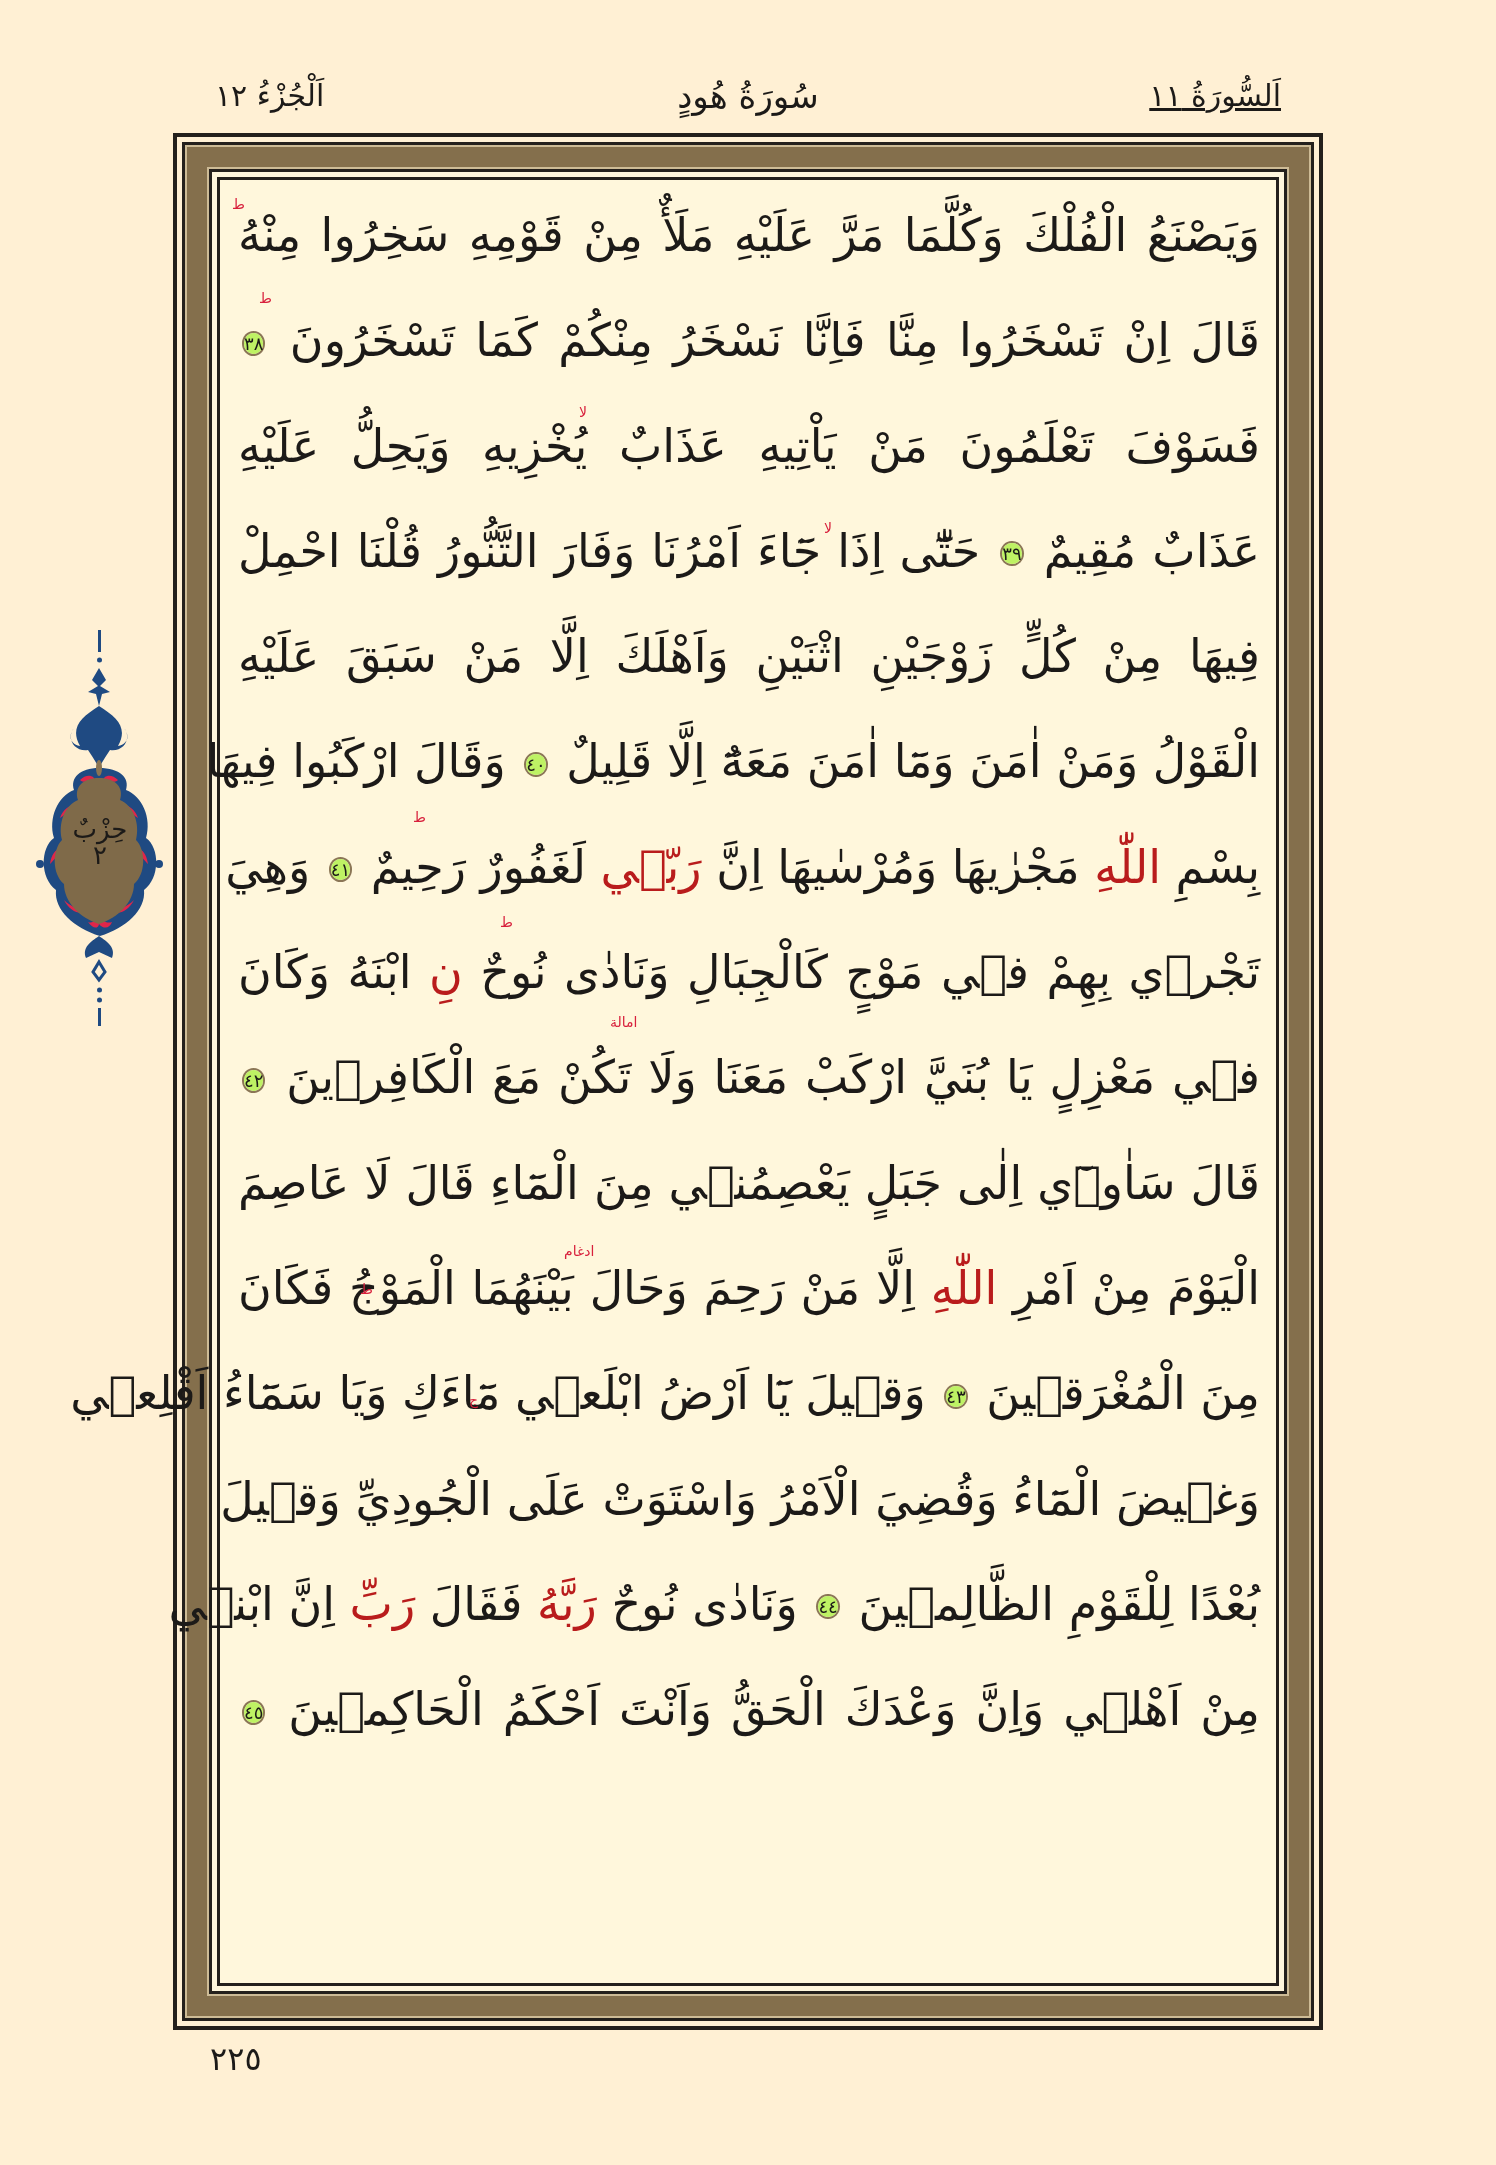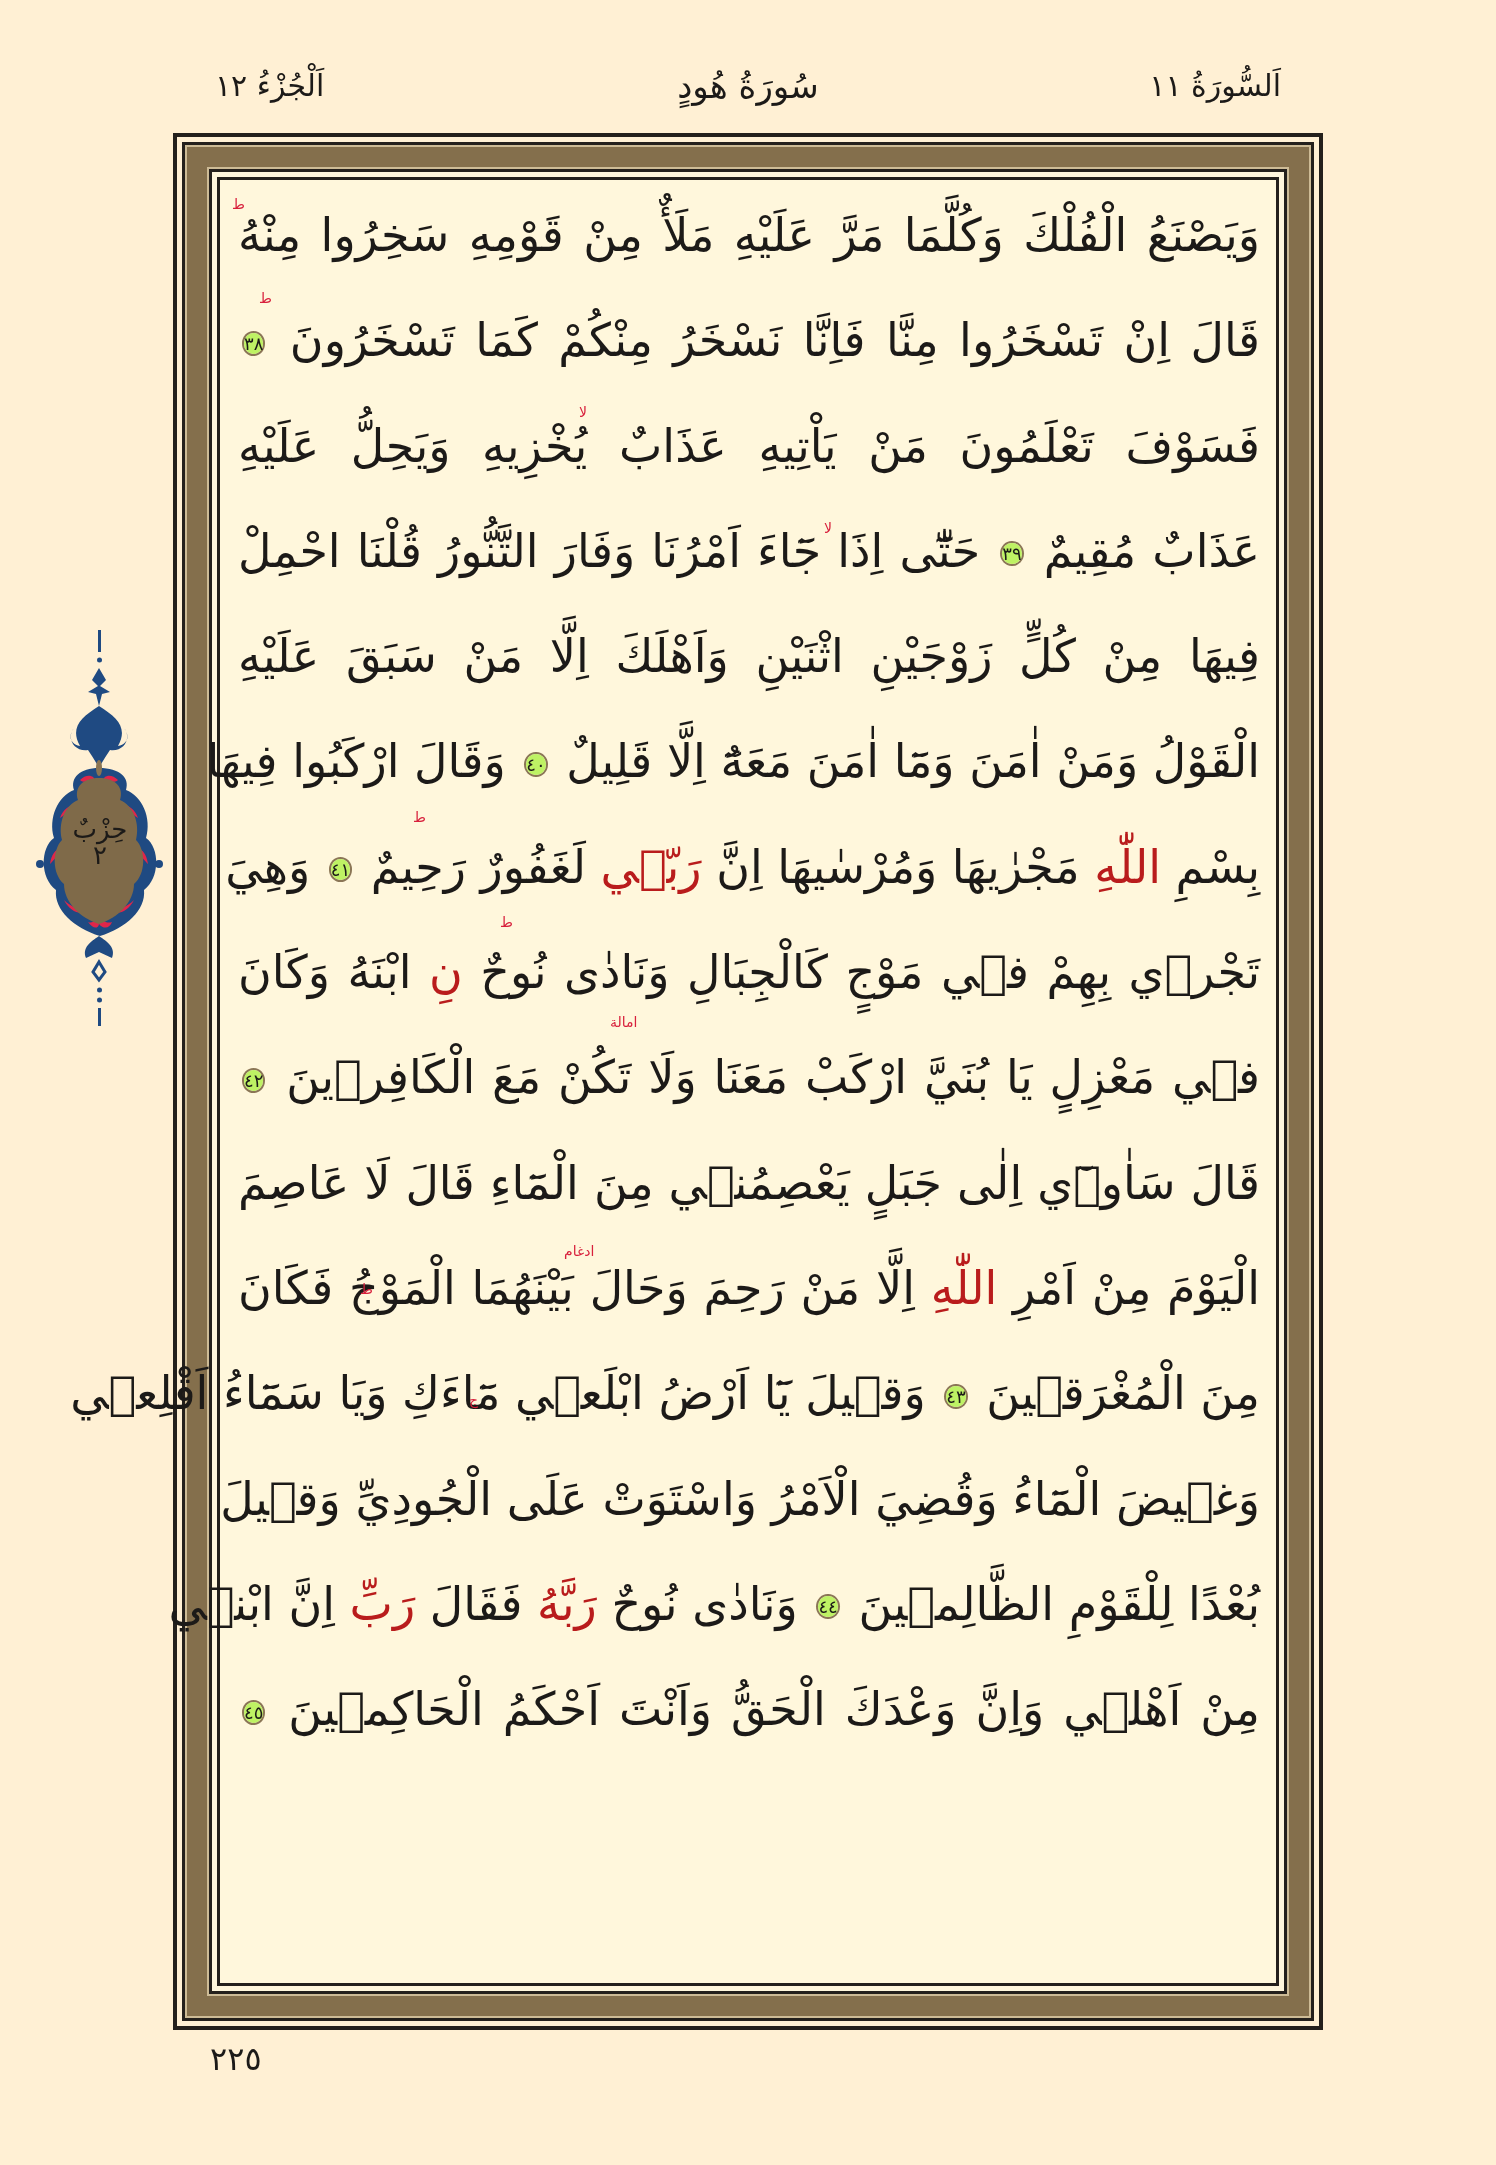--- a/index.html
+++ b/index.html
@@ -3,25 +3,25 @@
 <meta charset="utf-8">
 <style>
   html, body { margin: 0; padding: 0; }
   body {
     width: 1496px; height: 2165px;
     background: #fff0d4;
     position: relative; overflow: hidden;
     font-family: "DejaVu Sans", sans-serif;
     color: #1c1a18;
   }
-  .header { position: absolute; top: 56px; left: 0; width: 1496px; height: 60px; }
+  .header { position: absolute; top: 66px; left: 0; width: 1496px; height: 60px; }
   .hdr { position: absolute; top: 0; font-size: 30px; direction: rtl; white-space: nowrap; line-height: 60px; }
   .hdr-juz { left: 215px; }
   .hdr-title { left: 0; width: 1496px; text-align: center; font-size: 34px; }
-  .hdr-surah { right: 215px; }
+  .hdr-surah { right: 215px; text-decoration: underline; }
 
   .frame-outer {
     position: absolute; left: 173px; top: 133px; width: 1150px; height: 1897px;
     box-sizing: border-box; border: 4px solid #24201c; background: #fff0d4;
   }
   .frame-l2 {
     position: absolute; left: 5px; top: 5px; right: 5px; bottom: 5px;
     border: 3px solid #24201c; background: #cdbb96;
   }
   .frame-band {

